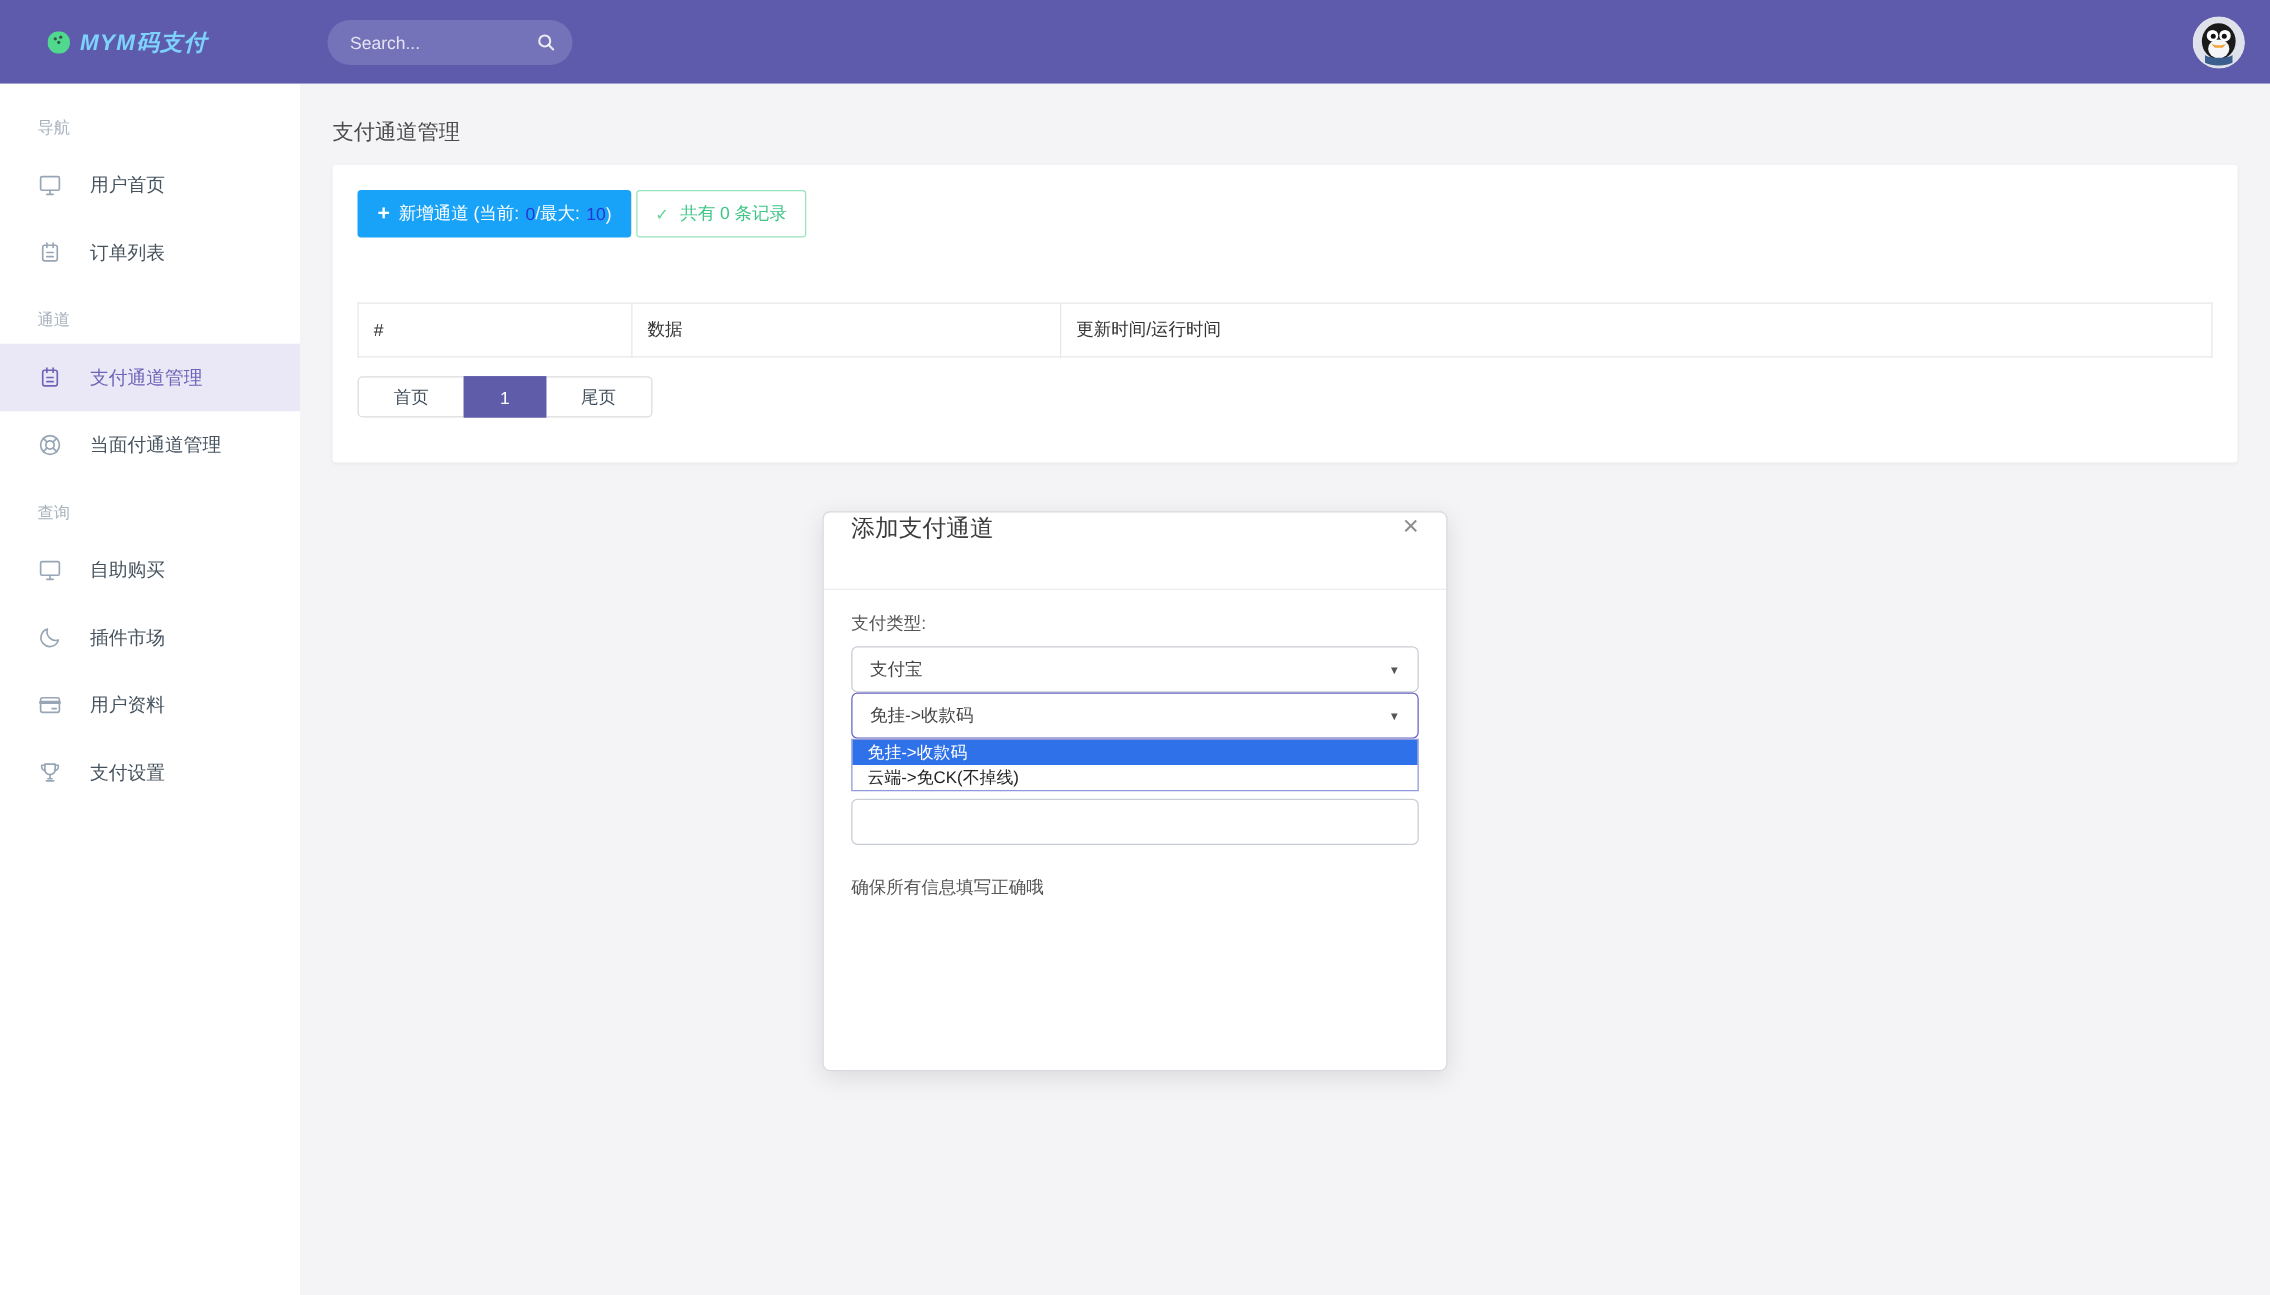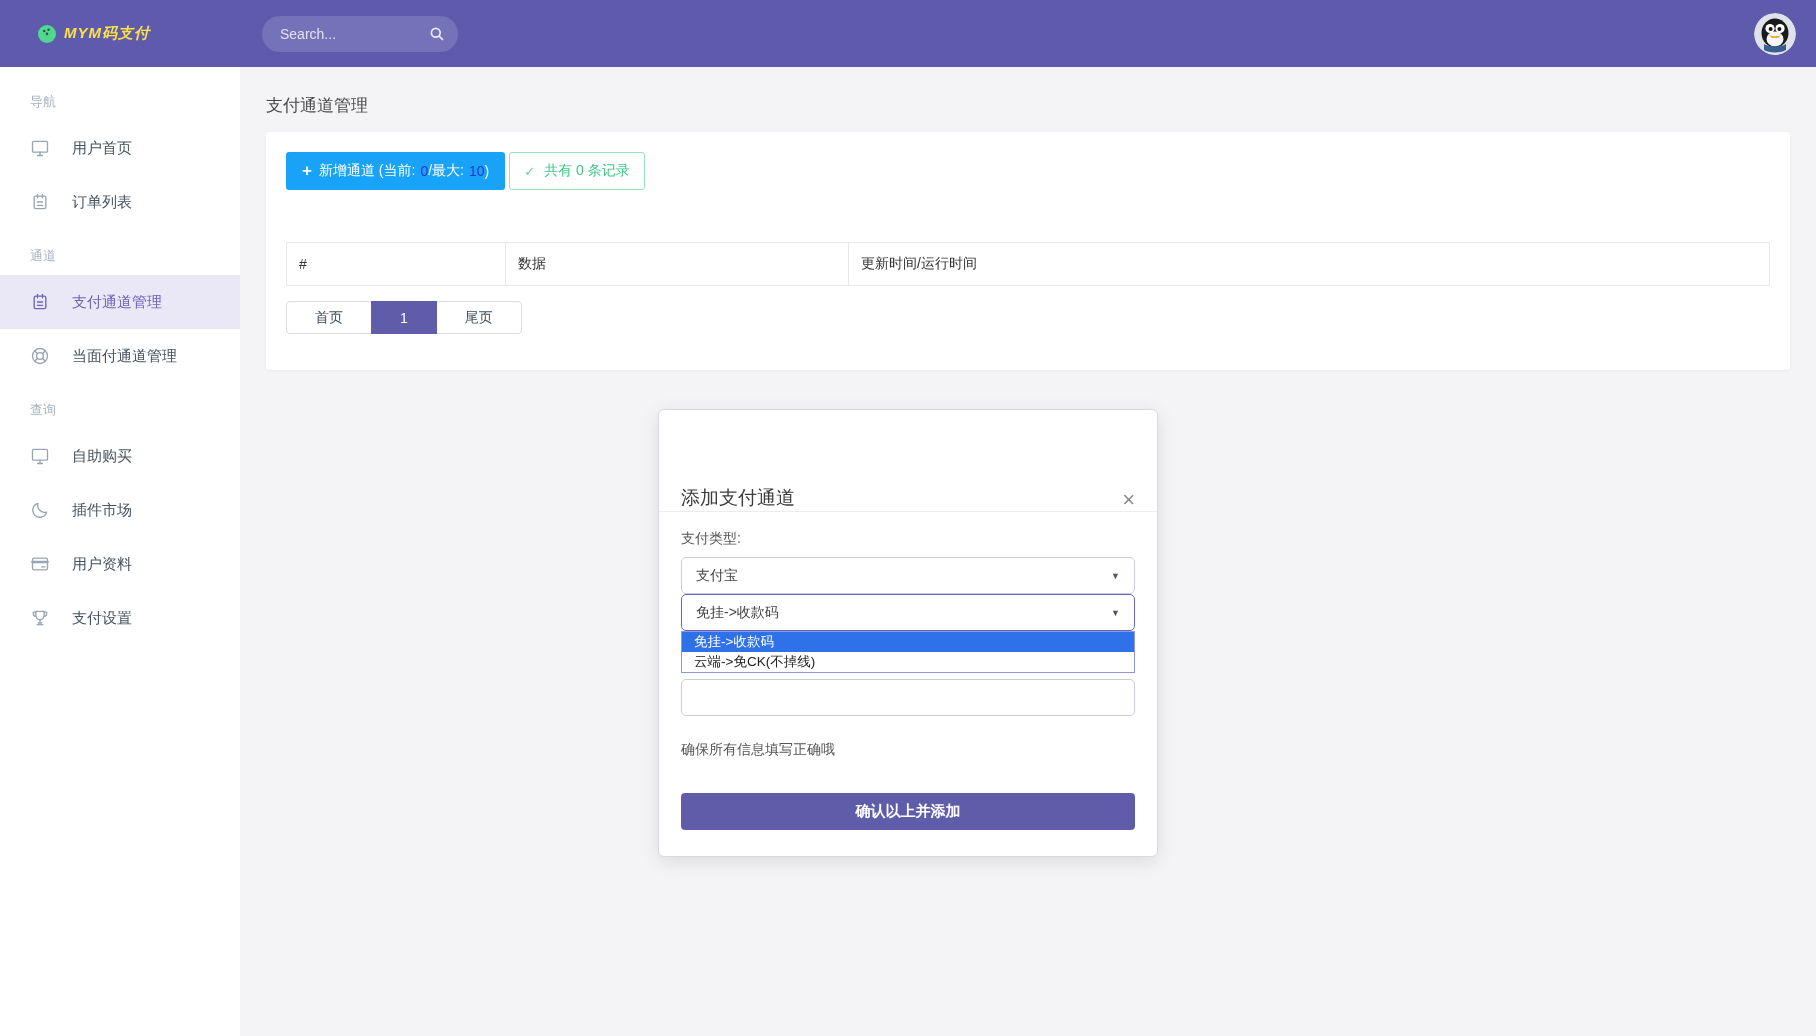--- a/index.html
+++ b/index.html
@@ -3,21 +3,21 @@
 <meta charset="utf-8">
 <style>
   * { margin:0; padding:0; box-sizing:border-box; }
   html,body { width:1816px; height:1036px; overflow:hidden;
     font-family:"Liberation Sans","DejaVu Sans",sans-serif; }
   .app { display:flex; flex-direction:column; height:100%; }
 
   
   .header { height:67px; background:#5e5bad; display:flex; align-items:center; flex:none; }
   .logo-wrap { width:240px; flex:none; display:flex; align-items:center; gap:8px; padding-left:38px; }
-  .logo-text { color:#fde047; font-size:15px; font-weight:bold; font-style:italic; letter-spacing:1px; white-space:nowrap; }
+  .logo-text { color:#7dd3fc; font-size:18px; font-weight:bold; font-style:italic; letter-spacing:1px; white-space:nowrap; }
   .search-pill { margin-left:22px; width:196px; height:36px; background:rgba(255,255,255,0.14);
     border-radius:18px; display:flex; align-items:center; padding:0 13px 0 18px; }
   .search-input { flex:1; min-width:0; background:transparent; border:none; outline:none; color:#eceefc; font-size:14px; }
   .search-input::placeholder { color:rgba(255,255,255,0.80); }
   .search-icon { display:flex; color:rgba(255,255,255,0.85); }
   .avatar { margin-left:auto; margin-right:20px; width:42px; height:42px; border-radius:50%; overflow:hidden; cursor:pointer; flex:none; }
 
   
   .body { flex:1; display:flex; min-height:0; }
   .sidebar { width:240px; flex:none; background:#fff; padding-top:8px; }
@@ -51,21 +51,21 @@
   .page-btn { min-width:48px; height:33px; border:1px solid #dcdcdc; background:#fff; color:#3f4d5a;
     font-size:14px; display:flex; align-items:center; justify-content:center; margin-left:-1px;
     cursor:pointer; padding:0 28px; }
   .page-btn.first { border-radius:4px 0 0 4px; margin-left:0; }
   .page-btn.last  { border-radius:0 4px 4px 0; min-width:52px; }
   .page-btn.current { background:#5f5caa; border-color:#5f5caa; color:#fff; min-width:38px; position:relative; z-index:1; }
 
   
   .modal { position:absolute; left:418px; top:342px; width:500px; height:448px; background:#fff;
     border:1px solid #d9d9df; border-radius:6px; box-shadow:0 5px 20px rgba(0,0,0,0.10); z-index:10; }
-  .modal-header { height:62px; border-bottom:1px solid #ececf0; display:flex; align-items:flex-end; padding:0 22px;margin-top:40px; }
+  .modal-header { height:62px; border-bottom:1px solid #ececf0; display:flex; align-items:flex-start; padding:0 22px; }
   .modal-title { font-size:19px; color:#3c3c3c; font-weight:normal; }
   .modal-close { margin-left:auto; font-size:22px; color:#8c8c8c; line-height:1; cursor:pointer; }
   .modal-body { padding:18px 22px 0; }
   .field-label { font-size:14px; color:#555; margin-bottom:9px; }
   .select { height:37px; border:1px solid #c9cdd6; border-radius:5px; background:#fff; display:flex;
     align-items:center; padding:0 14px; font-size:14px; color:#444; cursor:pointer; }
   .select .caret { margin-left:auto; font-size:9px; color:#555; }
   .field2 { margin-top:22px; }
   .select.focused { border-color:#6663c6; }
   .combo-wrap { position:relative; }
@@ -270,19 +270,18 @@
               <span class="caret">▼</span>
             </div>
             <div class="dropdown">
               <div class="option selected">免挂-&gt;收款码</div>
               <div class="option">云端-&gt;免CK(不掉线)</div>
             </div>
             <input class="ghost-input" style="">
           </div>
 
           <div class="hint">确保所有信息填写正确哦</div>
-          <button class="submit-btn">确认以上并添加</button>
         </div>
       </div>
 
     </div>
   </div>
 </div>
 
 </body></html>

